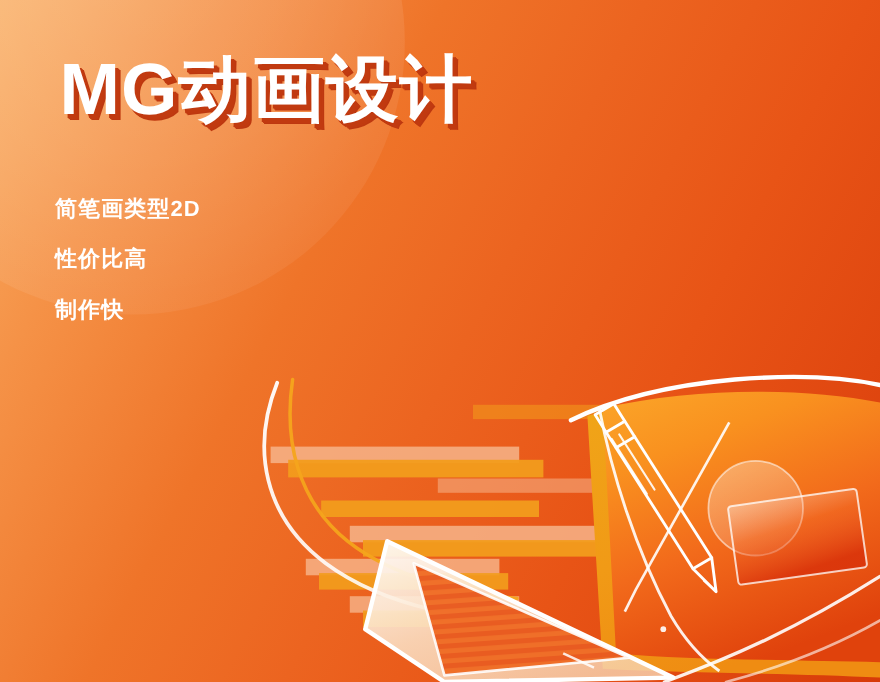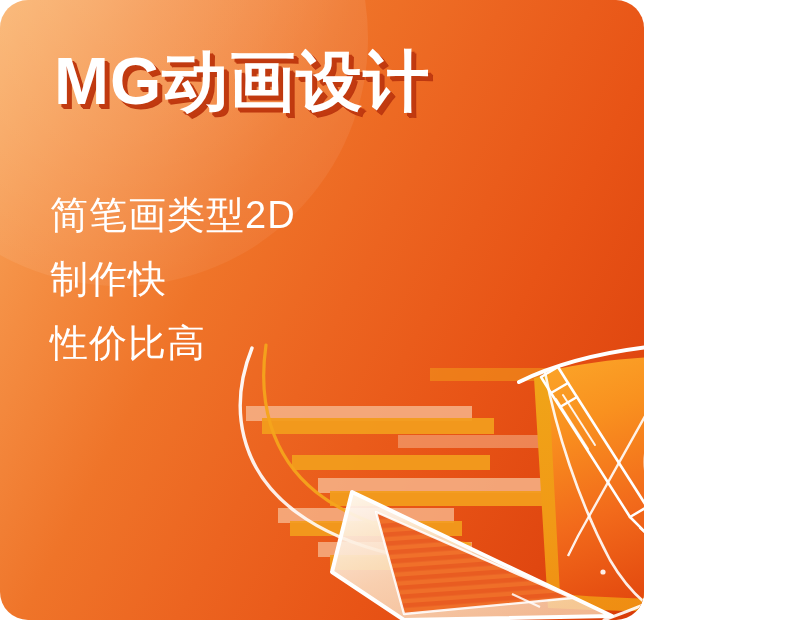--- a/index.html
+++ b/index.html
@@ -7,32 +7,31 @@
     margin: 0;
     padding: 0;
     background: #ffffff;
   }
   body {
     font-family: "Liberation Sans", "DejaVu Sans", sans-serif;
   }
 
   .banner {
     position: relative;
-    width: 644px;
+    width: 800px;
     height: 620px;
     overflow: hidden;
     background: linear-gradient(118deg,
         #f9ad62 0%,
         #f59247 16%,
         #ef7429 36%,
         #ec6420 52%,
         #e85416 70%,
         #e04710 86%,
         #d73a08 100%);
-    border-radius: 28px;
   }
 
   
   .art {
     position: absolute;
     inset: 0;
     width: 800px;
     height: 620px;
     pointer-events: none;
   }
@@ -67,26 +66,26 @@
   .feature-list {
     position: absolute;
     left: 50px;
     top: 180px;
     margin: 0;
     padding: 0;
     list-style: none;
   }
   .feature-item {
     color: #ffffff;
-    font-size: 38px;
+    font-size: 20px;
     line-height: 1.0;
     letter-spacing: 1px;
-    margin: 16px 0 26px 0;
+    margin: 0 0 26px 0;
     white-space: nowrap;
-    font-weight: normal;
+    font-weight: bold;
   }
   .feature-item:last-child { margin-bottom: 0; }
 </style>
 </head>
 <body>
 
 <div class="banner">
 
   <svg class="art" viewBox="0 0 800 620" xmlns="http://www.w3.org/2000/svg">
     <defs>
@@ -210,18 +209,18 @@
 
     <circle cx="603" cy="572" r="2.6" fill="#ffffff" opacity="0.9"></circle>
   </svg>
 
   <div class="text-block">
 
     <h1 class="headline">MG动画设计</h1>
 
     <ul class="feature-list">
       <li class="feature-item">简笔画类型2D</li>
+      <li class="feature-item">性价比高</li>
       <li class="feature-item">制作快</li>
-      <li class="feature-item">性价比高</li>
     </ul>
 
   </div>
 </div>
 
 </body></html>

